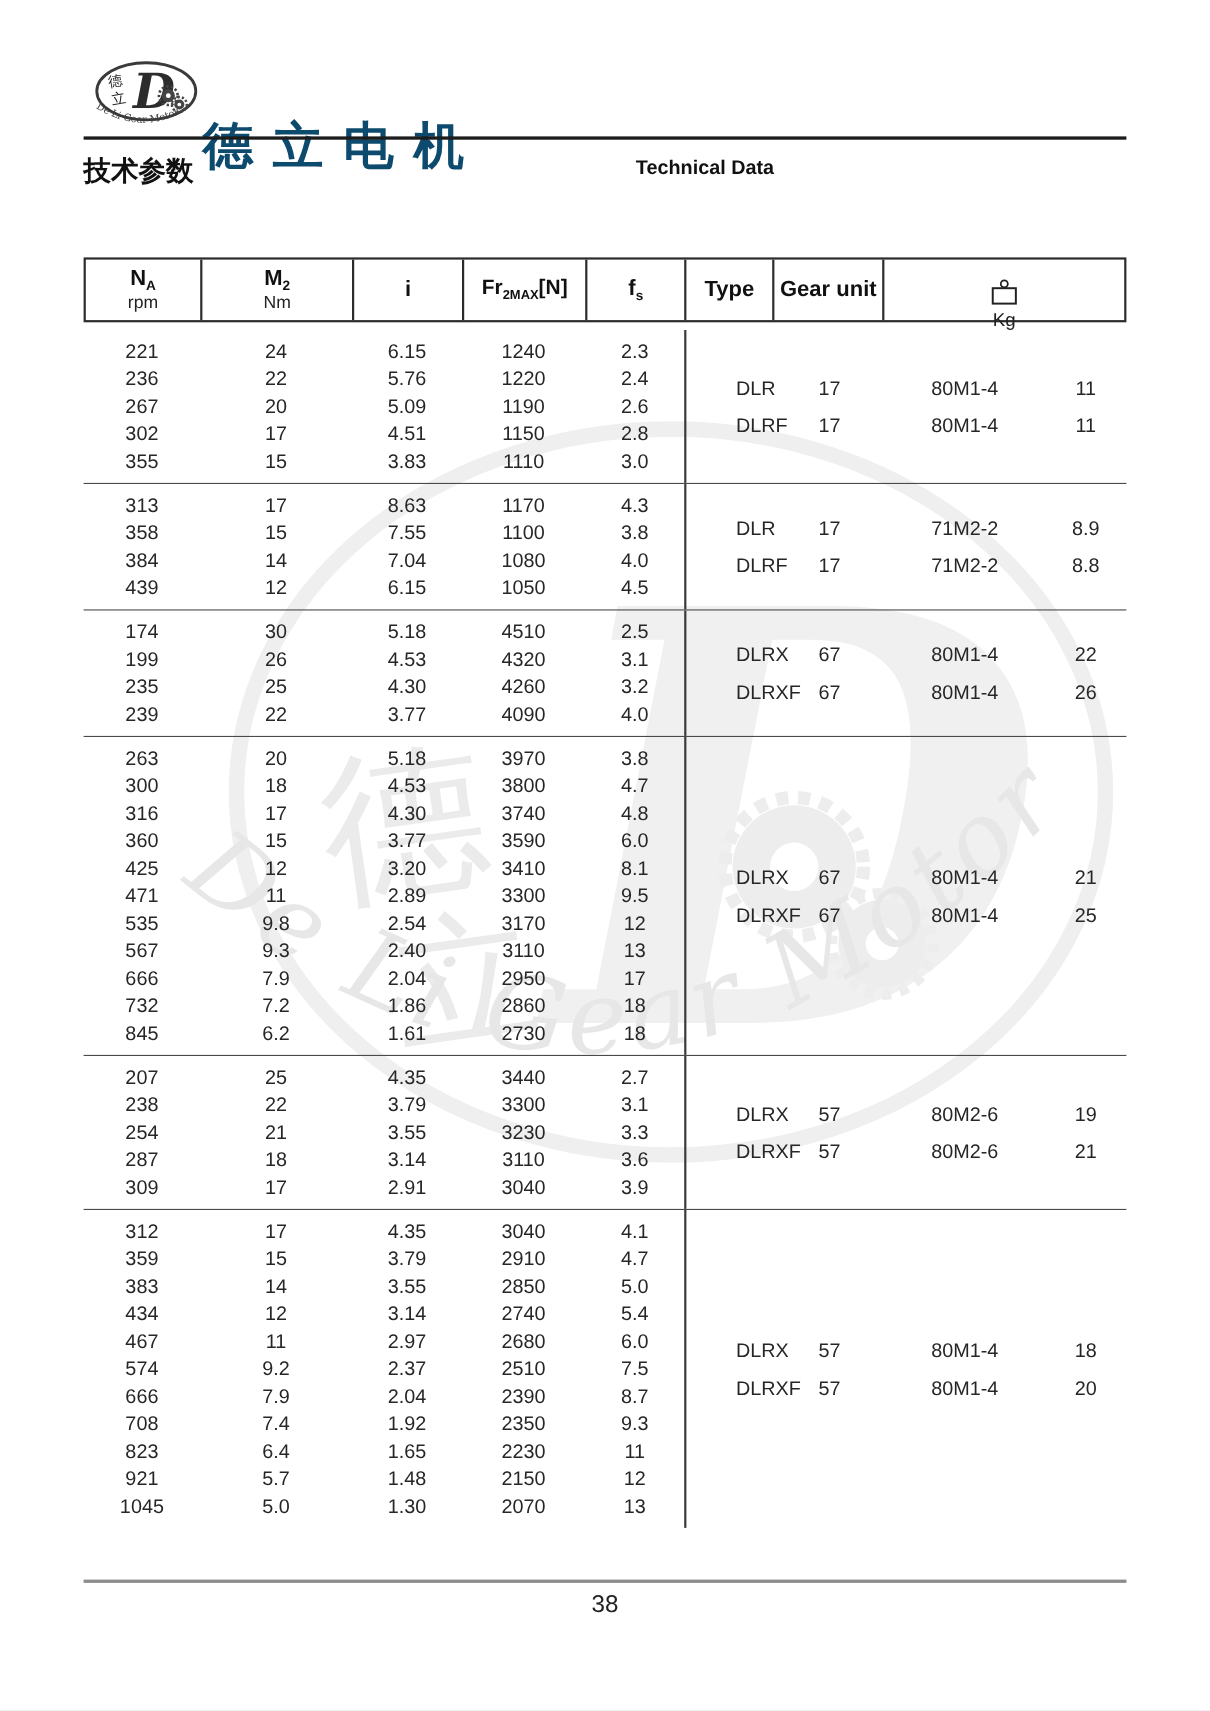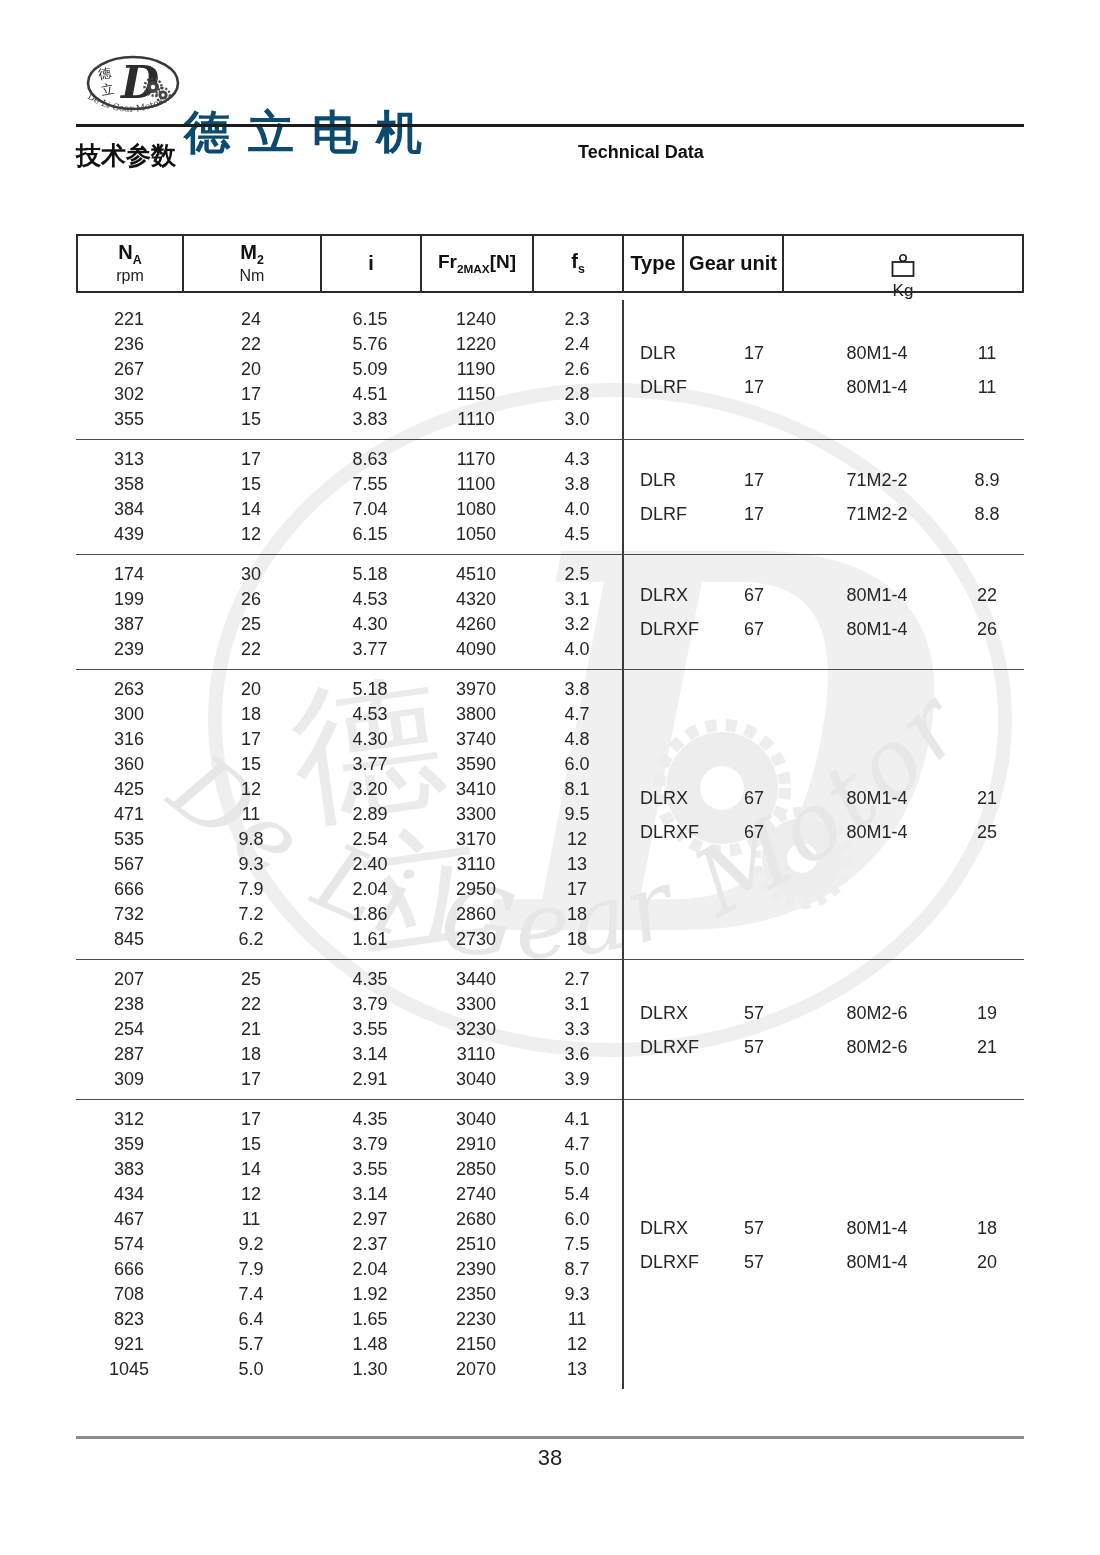--- a/index.html
+++ b/index.html
@@ -26,36 +26,36 @@
   
   .thead{position:absolute;left:76px;top:234px;width:948px;height:59px;border:2px solid #2b2b2b;
          box-sizing:border-box;display:flex;}
   .th{border-right:2px solid #2b2b2b;box-sizing:border-box;display:flex;flex-direction:column;
       align-items:center;justify-content:center;line-height:1.15;}
   .th:last-child{border-right:none;margin-top:24px;}
   .th .l1{font-size:20px;font-weight:bold;color:#111;}
   .th .l2{font-size:16px;color:#222;}
   .th sub{font-size:0.62em;}
   .w-na{width:106px}.w-m2{width:138px}.w-i{width:100px}.w-fr{width:112px}.w-fs{width:90px}
-  .w-type{width:60px}.w-gear{width:100px}.w-motor{width:146px}.w-kg{flex:1}
+  .w-type{width:80px}.w-gear{width:100px}.w-motor{width:146px}.w-kg{flex:1}
   .kg-wrap{display:flex;flex-direction:column;align-items:center;line-height:1;}
   .kg-lbl{font-size:17px;margin-top:1px;}
 
   
   .tbody{position:absolute;left:76px;top:300px;width:948px;}
   .group{display:flex;}
   .group + .group{border-top:1px solid #4a4a4a;}
   .g-left{width:546px;box-sizing:border-box;padding:7px 0;}
   .g-row{display:flex;height:25px;line-height:25px;font-size:18px;color:#262626;}
   .cell{text-align:center;}
   .c-na{width:106px}.c-m2{width:138px}.c-i{width:100px}.c-fr{width:112px}.c-fs{width:90px}
   .g-right{flex:1;border-left:2px solid #3a3a3a;display:flex;flex-direction:column;
            justify-content:center;gap:8px;}
   .v-row{display:flex;height:26px;line-height:26px;font-size:18px;color:#262626;}
-  .c-type{width:80px;box-sizing:border-box;padding-left:16px;text-align:left;white-space:nowrap;}
+  .c-type{width:80px;box-sizing:border-box;padding-left:45px;text-align:left;white-space:nowrap;}
   .c-gear{width:100px;text-align:center;}
   .c-motor{width:146px;text-align:center;}
   .c-kg{flex:1;text-align:center;}
 
   
   .footer-rule{position:absolute;left:76px;top:1436px;width:948px;height:3px;background:#8c8c8c;}
   .page-num{position:absolute;left:76px;top:1445px;width:948px;text-align:center;
             font-size:22px;color:#222;}
 </style>
 </head>
@@ -255,21 +255,21 @@
               <div class="cell c-fs">2.5</div>
             </div>
             <div class="g-row">
               <div class="cell c-na">199</div>
               <div class="cell c-m2">26</div>
               <div class="cell c-i">4.53</div>
               <div class="cell c-fr">4320</div>
               <div class="cell c-fs">3.1</div>
             </div>
             <div class="g-row">
-              <div class="cell c-na">387</div>
+              <div class="cell c-na">235</div>
               <div class="cell c-m2">25</div>
               <div class="cell c-i">4.30</div>
               <div class="cell c-fr">4260</div>
               <div class="cell c-fs">3.2</div>
             </div>
             <div class="g-row">
               <div class="cell c-na">239</div>
               <div class="cell c-m2">22</div>
               <div class="cell c-i">3.77</div>
               <div class="cell c-fr">4090</div>

